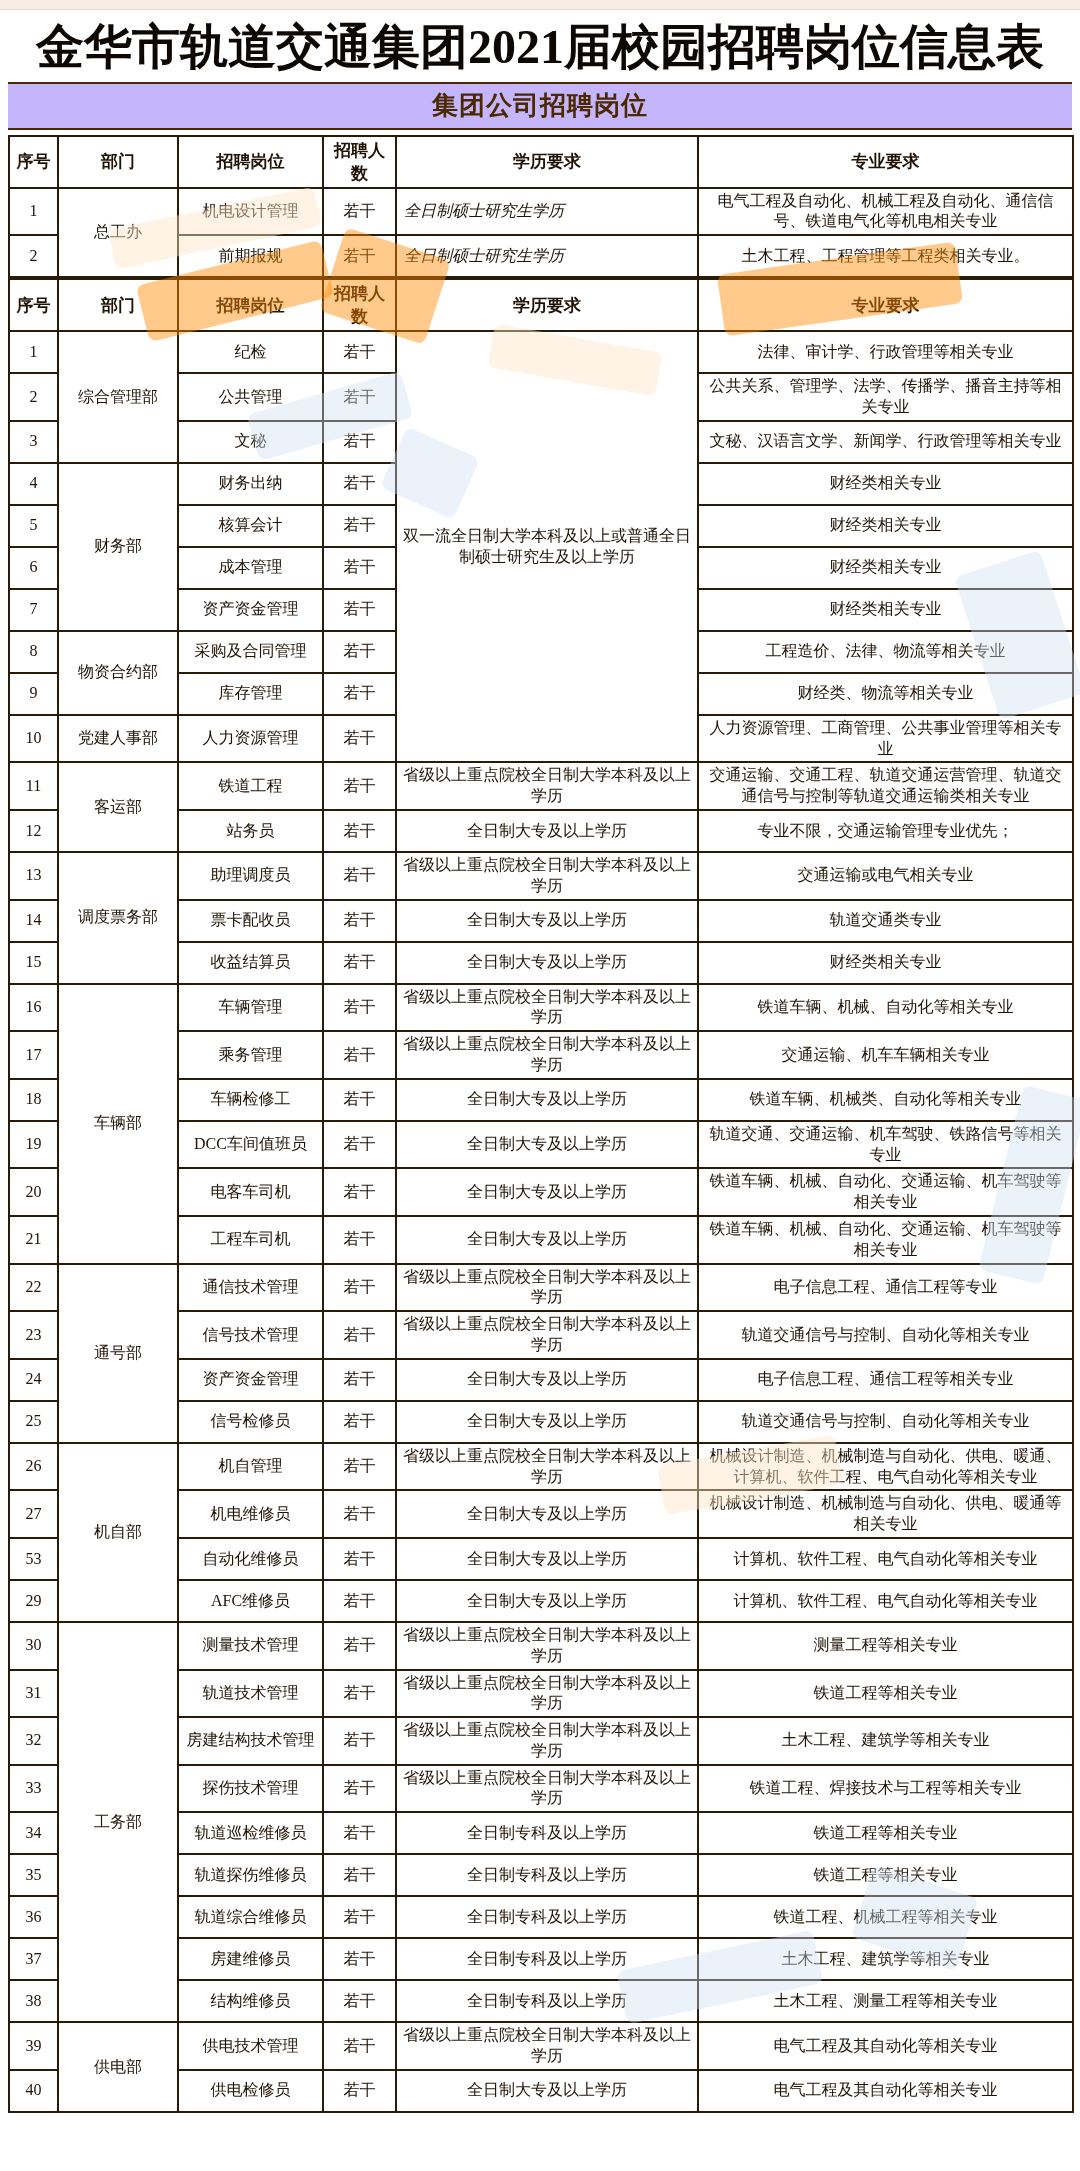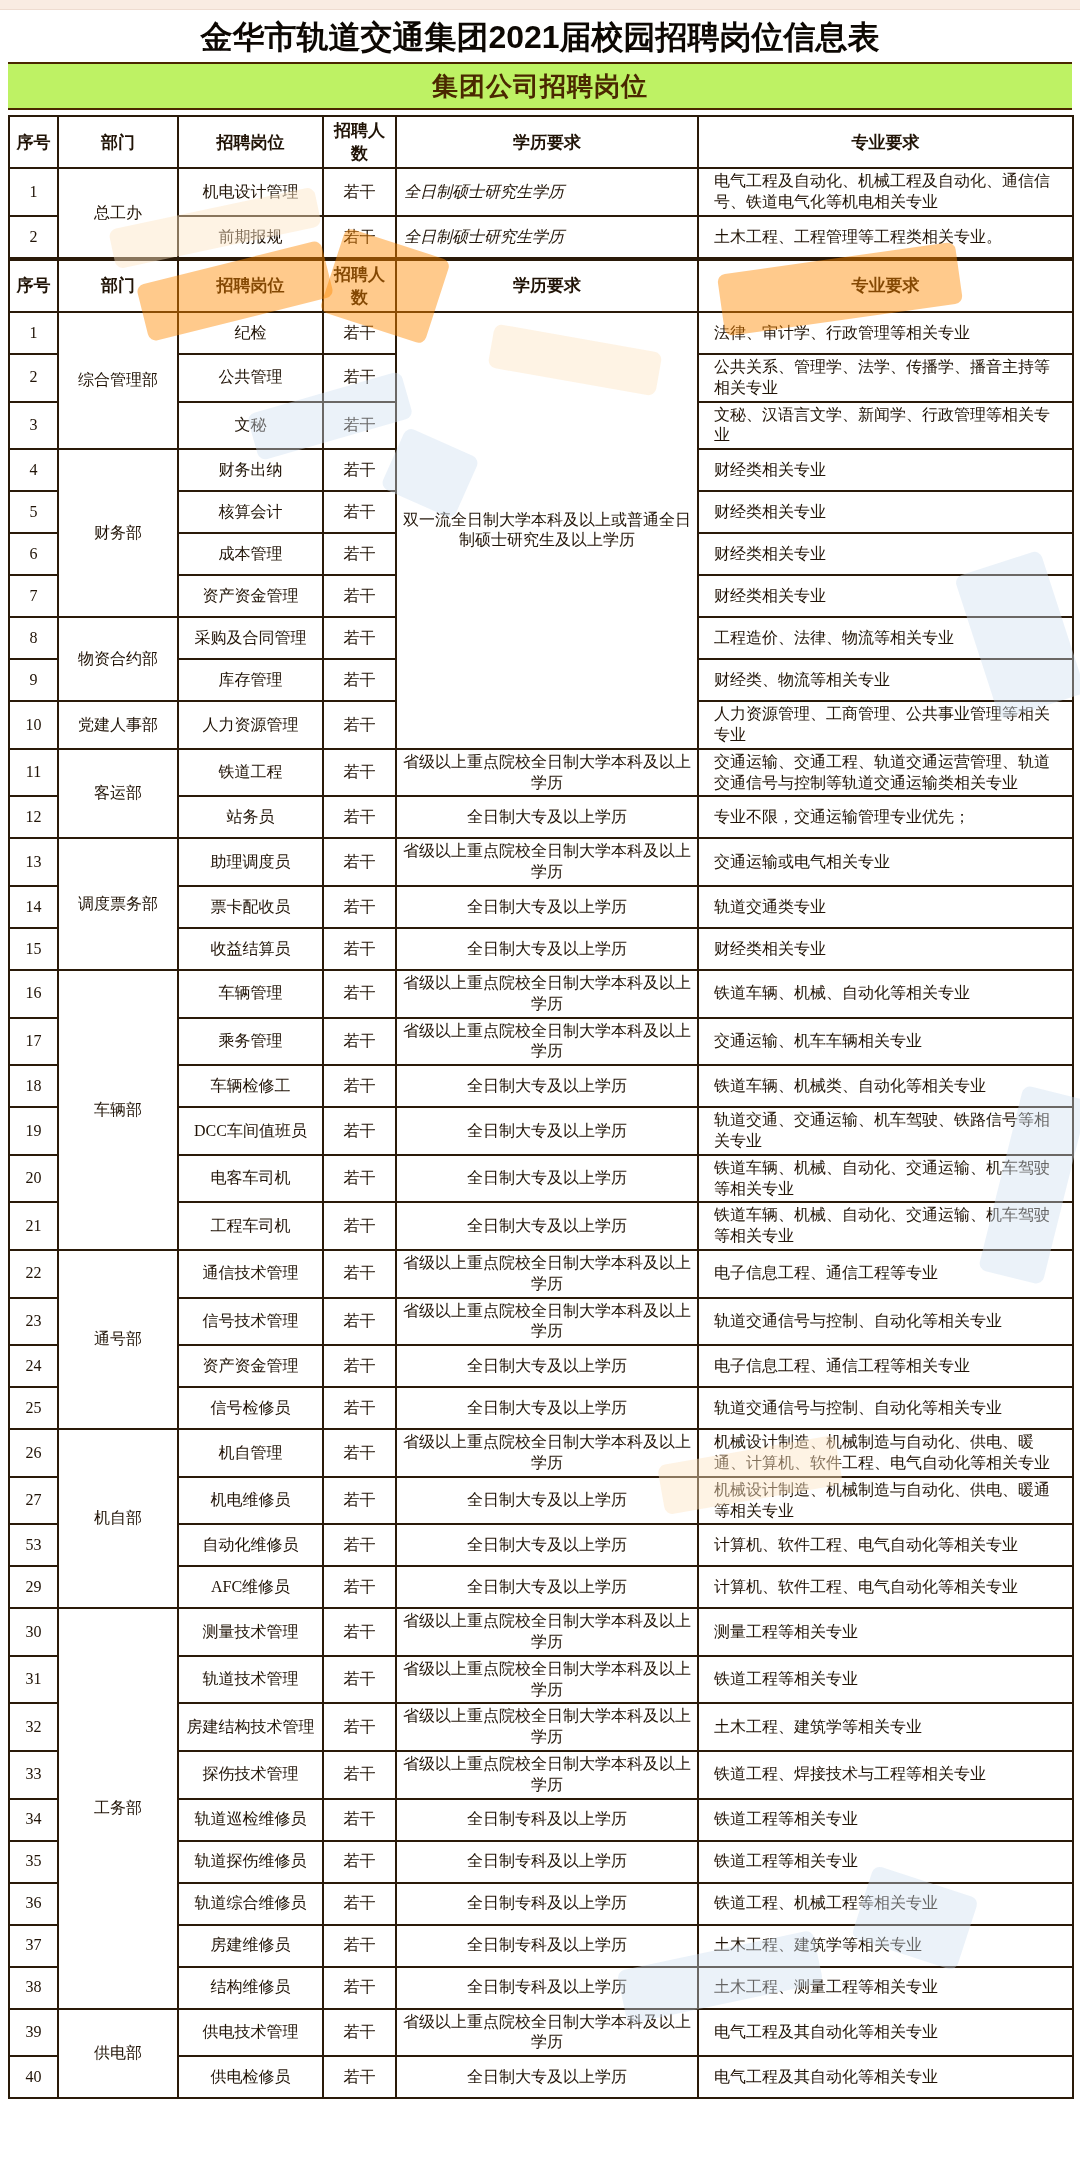--- a/index.html
+++ b/index.html
@@ -12,30 +12,30 @@
     font-family: "Liberation Serif", "DejaVu Serif", serif;
     color: #201306;
   }
   .top-strip {
     height: 10px;
     background: #f9ece2;
     border-bottom: 1px solid #eedcd0;
   }
   .title {
     margin: 8px 8px 6px;
-    font-size: 32px;
+    font-size: 48px;
     line-height: 1.2;
     font-weight: bold;
     text-align: center;
     color: #0d0803;
-    font-family: Liberation Sans, sans-serif;
+    font-family: Liberation Serif, serif;
   }
   .banner {
     margin: 5px 8px;
-    background: #bef264;
+    background: #c4b5fd;
     border-top: 2px solid #4a2700;
     border-bottom: 2px solid #4a2700;
     min-height: 48px;
     display: flex;
     align-items: center;
     justify-content: center;
     font-family: "Liberation Sans", "DejaVu Sans", sans-serif;
     font-size: 26px;
     font-weight: bold;
     color: #4a2800;
@@ -58,21 +58,21 @@
     font-size: 17px;
     font-weight: bold;
     text-align: center;
   }
   .grid td {
     height: 42px;
     font-size: 16px;
     text-align: center;
     line-height: 1.3;
   }
-  td.major { text-align: left; padding: 2px 15px; margin-left: 19px; }
+  td.major { text-align: center; padding: 2px 7px; margin-left: 19px; }
   td.edu.left { text-align: left; padding-left: 7px; font-style: italic; }
   col.c-no    { width: 49px; }
   col.c-dept  { width: 120px; }
   col.c-post  { width: 145px; }
   col.c-count { width: 73px; }
   col.c-edu   { width: 302px; }
   col.c-major { width: 375px; }
 
   
   .wm-layer { position: absolute; top: 0; left: 0; width: 1080px; height: 2171px; pointer-events: none; z-index: 3; }

